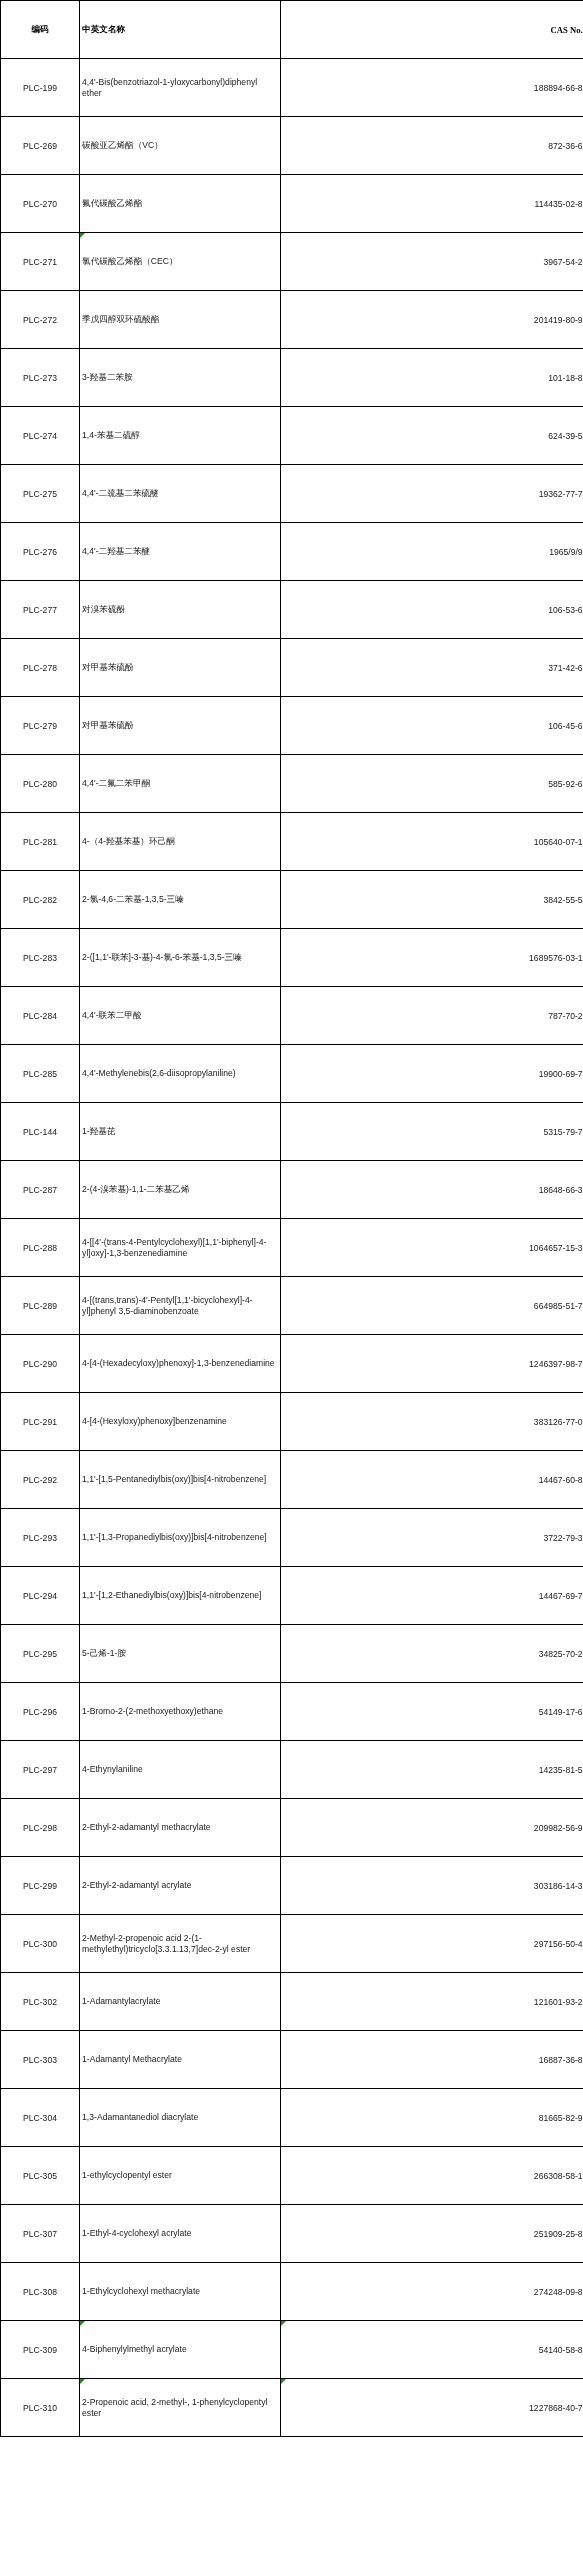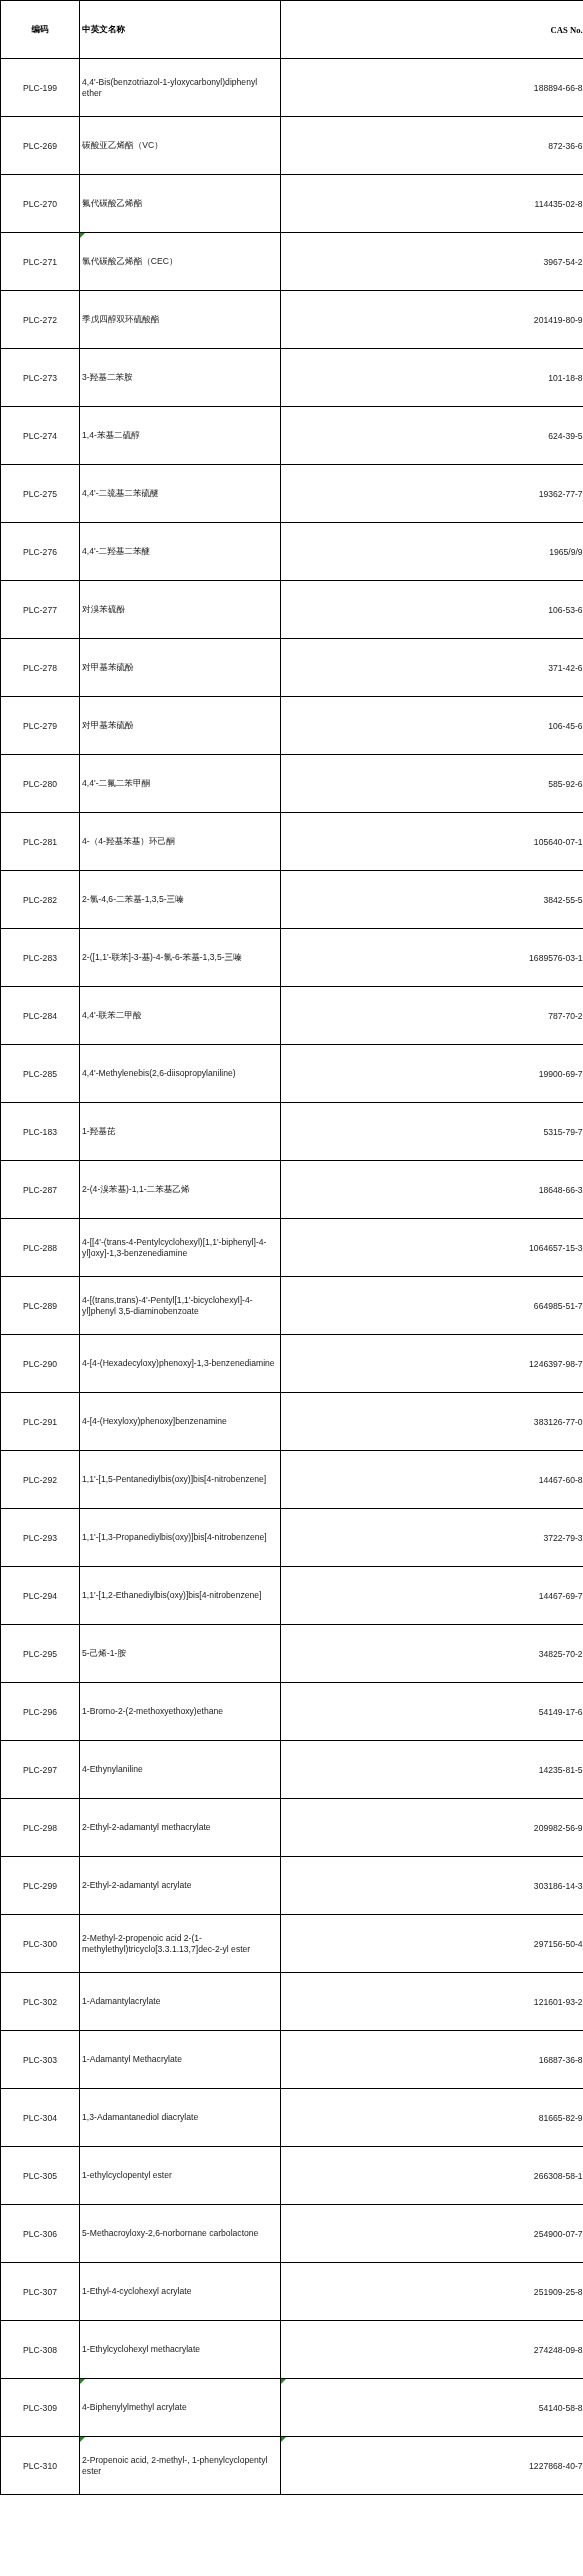--- a/index.html
+++ b/index.html
@@ -157,21 +157,21 @@
     <td class="col-code">PLC-284</td>
     <td class="col-name">4,4'-联苯二甲酸</td>
     <td class="col-cas">787-70-2</td>
   </tr>
         <tr>
     <td class="col-code">PLC-285</td>
     <td class="col-name">4,4'-Methylenebis(2,6-diisopropylaniline)</td>
     <td class="col-cas">19900-69-7</td>
   </tr>
         <tr>
-    <td class="col-code">PLC-183</td>
+    <td class="col-code">PLC-144</td>
     <td class="col-name">1-羟基芘</td>
     <td class="col-cas">5315-79-7</td>
   </tr>
         <tr>
     <td class="col-code">PLC-287</td>
     <td class="col-name">2-(4-溴苯基)-1,1-二苯基乙烯</td>
     <td class="col-cas">18648-66-3</td>
   </tr>
         <tr>
     <td class="col-code">PLC-288</td>
@@ -250,25 +250,20 @@
   </tr>
         <tr>
     <td class="col-code">PLC-304</td>
     <td class="col-name">1,3-Adamantanediol diacrylate</td>
     <td class="col-cas">81665-82-9</td>
   </tr>
         <tr>
     <td class="col-code">PLC-305</td>
     <td class="col-name">1-ethylcyclopentyl ester</td>
     <td class="col-cas">266308-58-1</td>
-  </tr>
-        <tr>
-    <td class="col-code">PLC-306</td>
-    <td class="col-name">5-Methacroyloxy-2,6-norbornane carbolactone</td>
-    <td class="col-cas">254900-07-7</td>
   </tr>
         <tr>
     <td class="col-code">PLC-307</td>
     <td class="col-name">1-Ethyl-4-cyclohexyl acrylate</td>
     <td class="col-cas">251909-25-8</td>
   </tr>
         <tr>
     <td class="col-code">PLC-308</td>
     <td class="col-name">1-Ethylcyclohexyl methacrylate</td>
     <td class="col-cas">274248-09-8</td>

